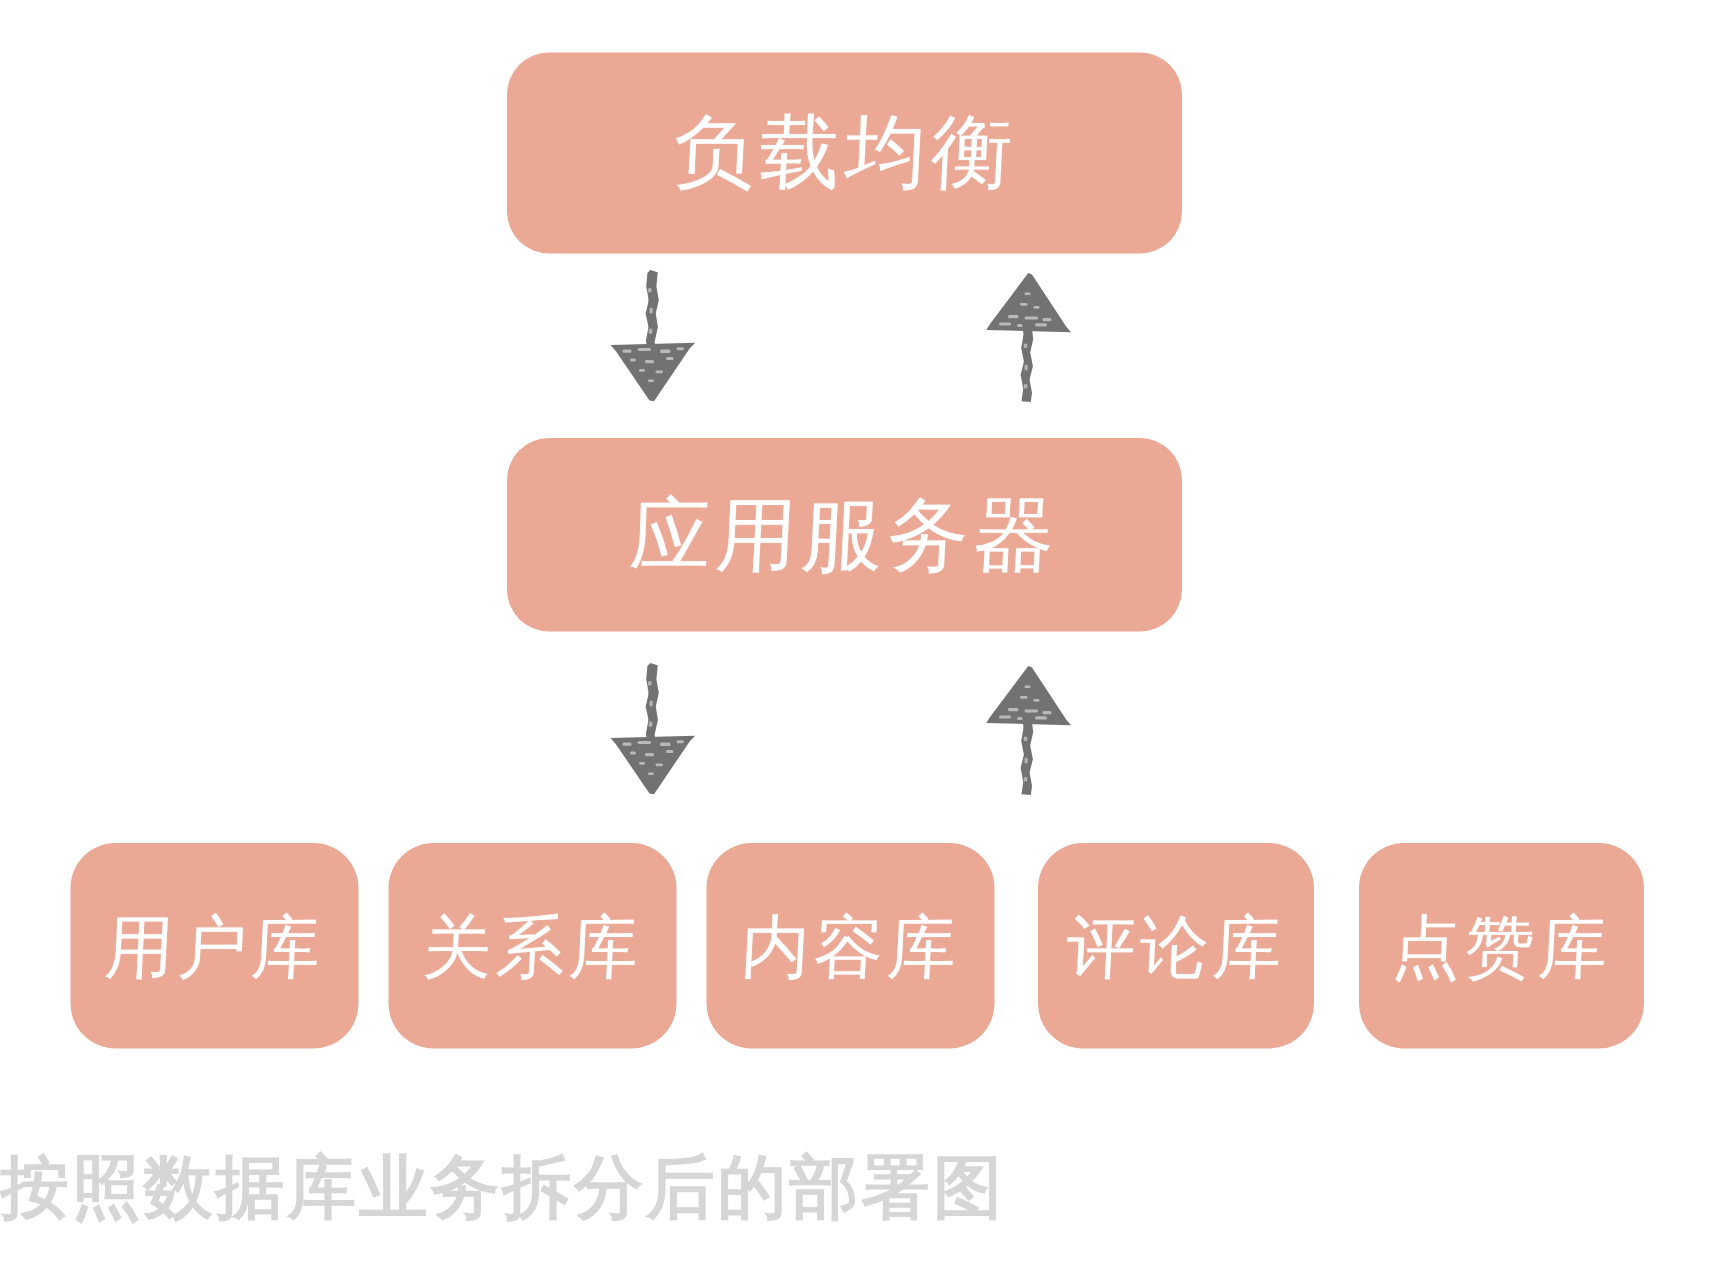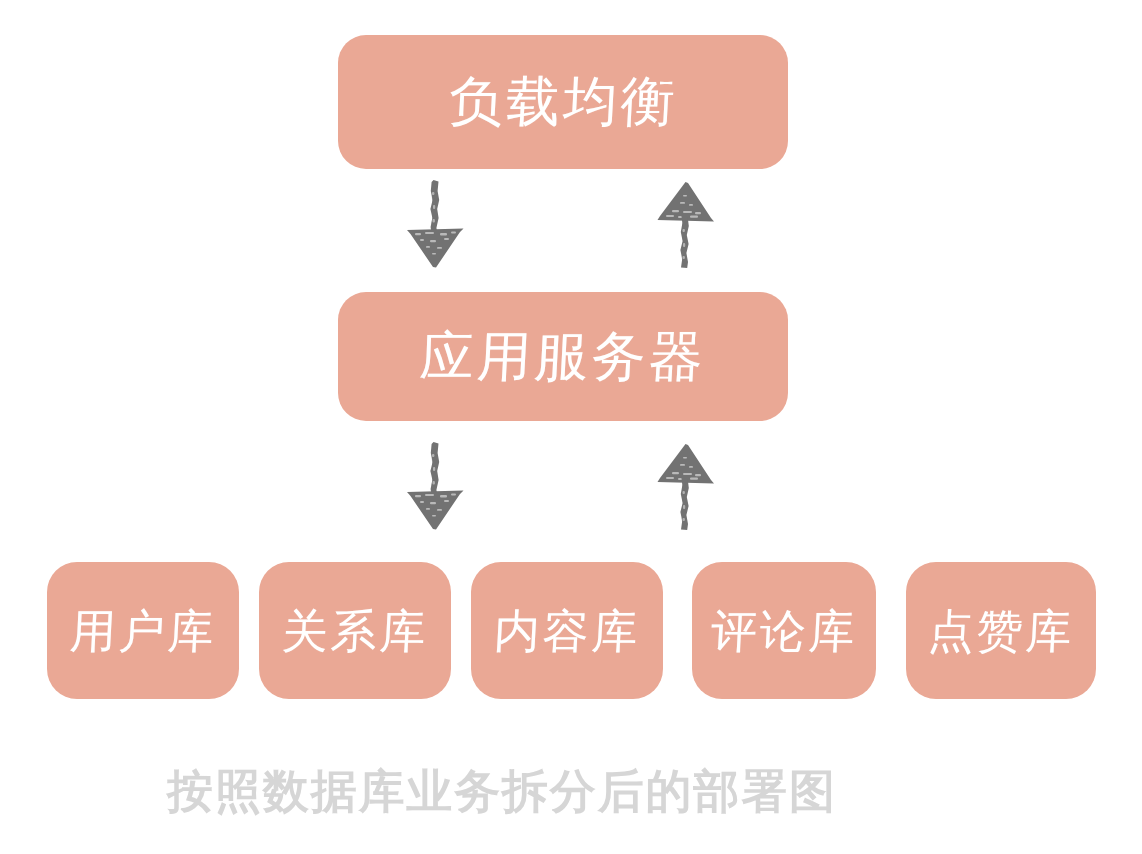--- a/index.html
+++ b/index.html
@@ -90,21 +90,21 @@
   #arrow-app-to-lb-up    { left: 652px; top: 180px; }
   #arrow-app-to-db-down  { left: 402px; top: 440px; }
   #arrow-db-to-app-up    { left: 652px; top: 442px; }
 
   
   #diagram-caption {
     position: absolute;
     left: 0;
     top: 766px;
     width: 1004px;
-    text-align: center;
+    text-align: left;
     color: #d6d6d6;
     font-size: 46px;
     font-family: "DejaVu Sans", "Liberation Sans", sans-serif;
     font-weight: 700;
     letter-spacing: 0.04em;
     line-height: 1.1;
     user-select: none;
   }
 </style>
 </head>

